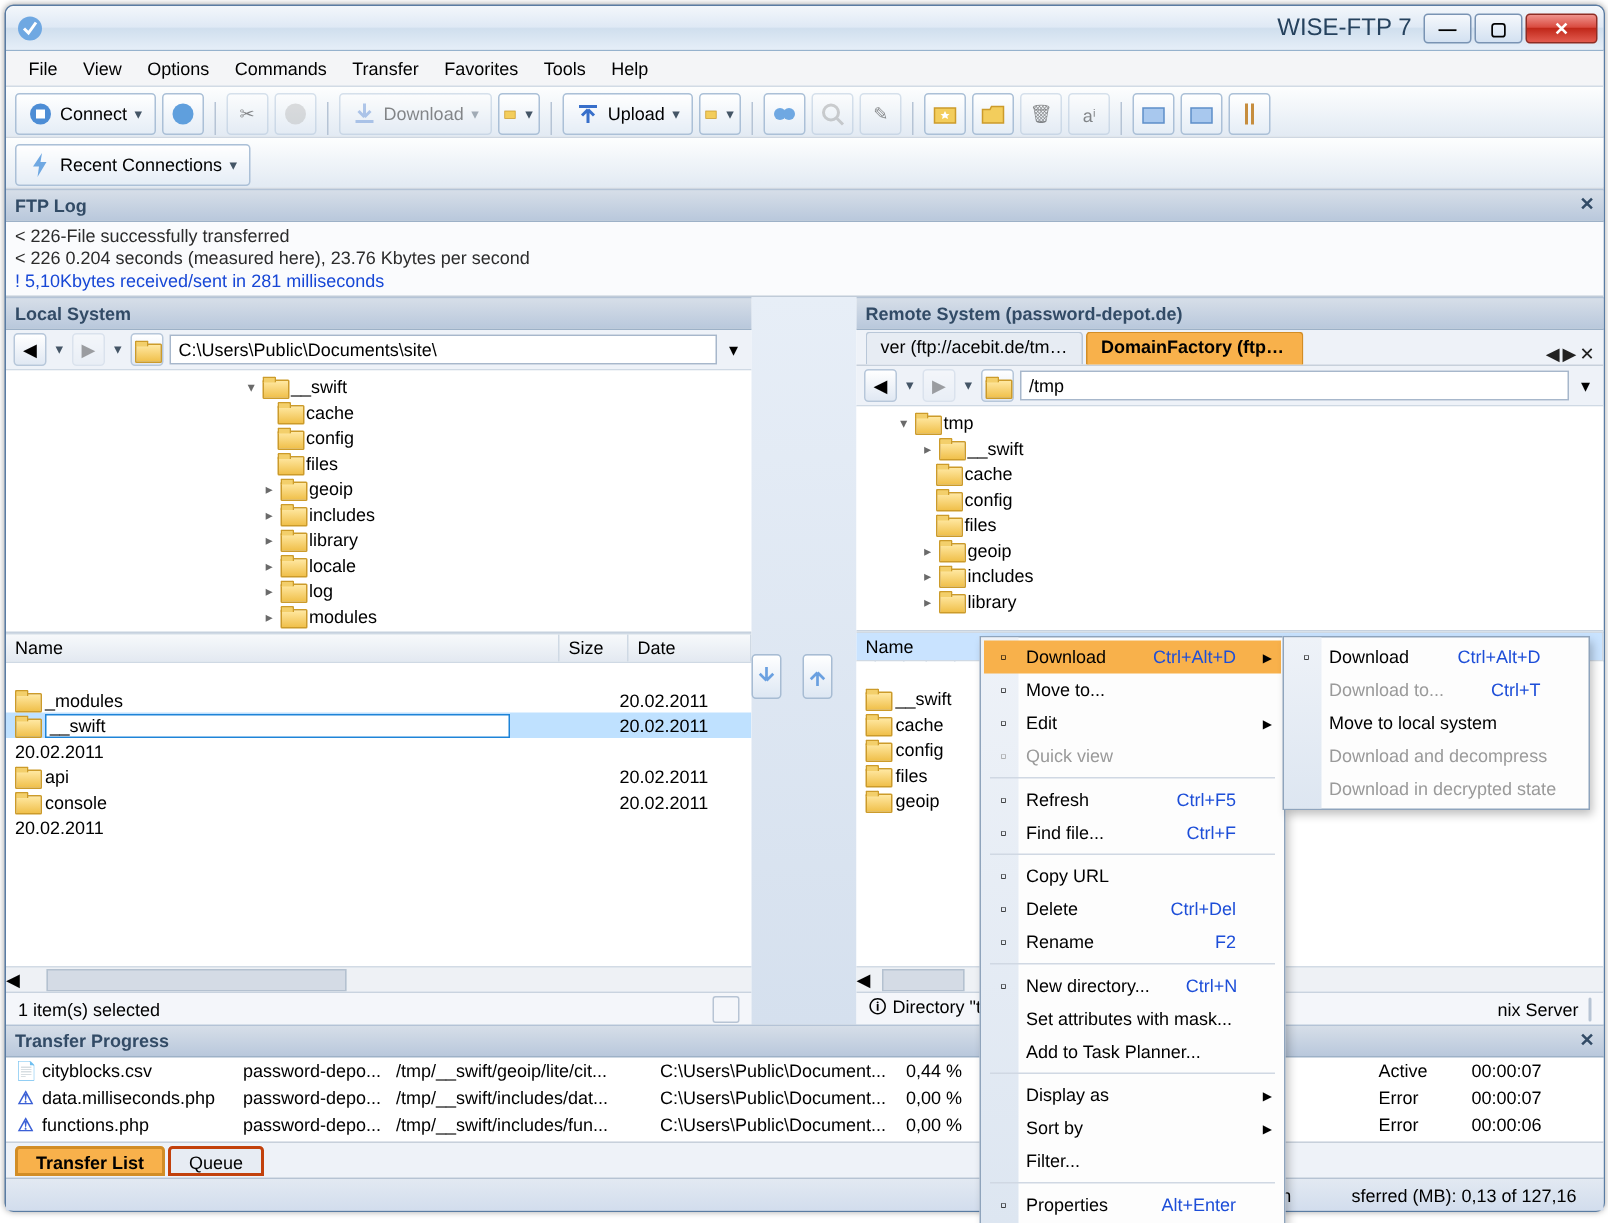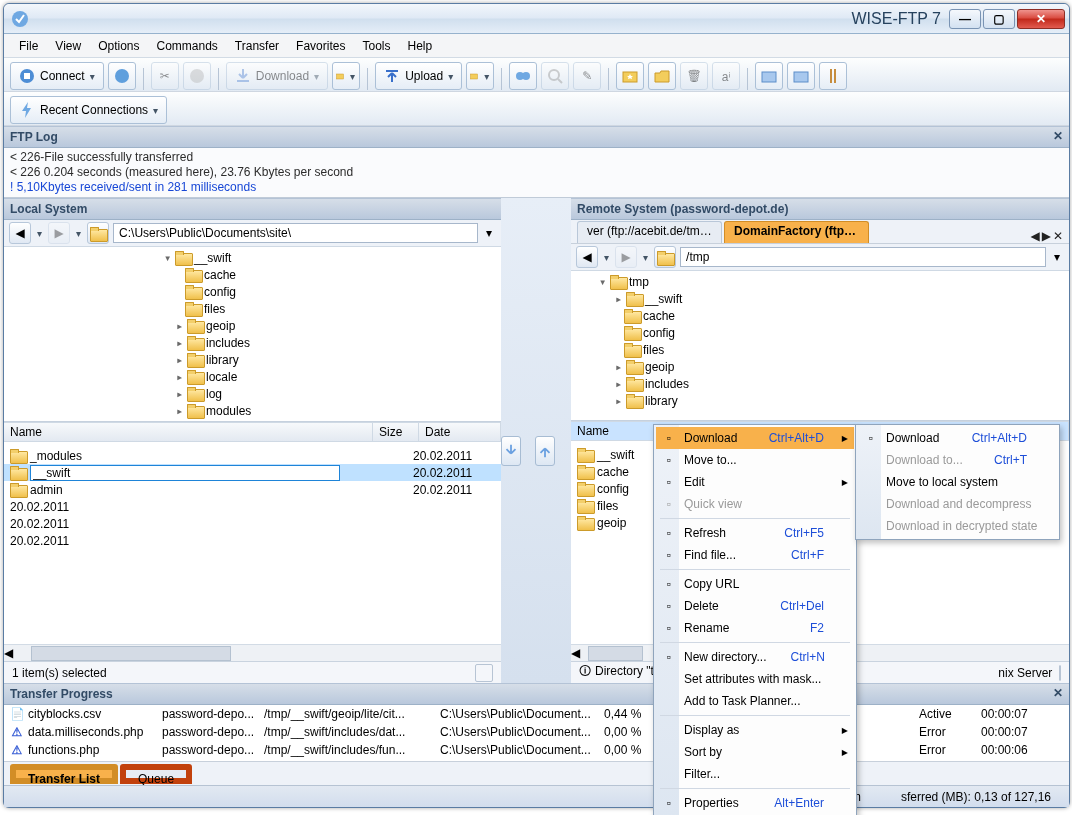--- a/index.html
+++ b/index.html
@@ -56,21 +56,21 @@
 
   
   .tree-area{ flex:0 0 175px; background:#fff; overflow:hidden; border-bottom:1px solid #c6d1de; padding:2px 6px; font-size:12px;}
   .tree-row{ display:flex; align-items:center; height:17px; gap:3px;}
   .tree-row .sp{ display:inline-block;}
   .tw{ color:#6a6a6a; font-family:monospace; width:9px; text-align:center;}
   .sel-box input{ width:310px; border:1px solid #1e84d8; height:16px; padding:0 2px;}
 
   .list-header{ height:20px; display:flex; background:linear-gradient(#f7f9fb,#e3e9f1); border-top:1px solid #cfd9e4; border-bottom:1px solid #cfd9e4;}
   .list-header span{ border-right:1px solid #cfd9e4; padding:2px 6px;}
-  .list-area{ flex:1; min-height:0; background:#fff; overflow:hidden; padding:5px 0;}
+  .list-area{ flex:1; min-height:0; background:#fff; overflow:hidden; padding:16px 0;}
   .list-row{ display:flex; height:17px; padding:0 6px; gap:4px; align-items:center;}
   .list-row.sel{ background:#bfe1ff;}
   .row-name{ flex:1; display:flex; align-items:center; gap:4px;}
   .row-date{ width:82px; }
   .row-size{ width:60px; text-align:right; padding-right:8px;}
 
   .hscroll{ height:17px; background:#eef1f5; display:flex; align-items:center; border-top:1px solid #d2dbe5;}
   .hscroll .thumb{ height:15px; width:200px; margin-left:18px; background:#d4dbe5; border:1px solid #b4c1d0;}
   .statusrow{ height:22px; display:flex; align-items:center; padding:0 8px; border-top:1px solid #c9d3df; background:#f4f6fa; justify-content:space-between;}
   .statusrow .f-icon{ width:18px; height:18px; border:1px solid #b7c4d4; border-radius:2px;}
@@ -94,21 +94,21 @@
 
   
   .tp-header{ height:20px; display:flex; background:linear-gradient(#f7f9fb,#e3e9f1); border-bottom:1px solid #cfd9e4;}
   .tp-header span{ border-right:1px solid #cfd9e4; padding:2px 6px;}
   .tp-row{ display:flex; height:18px; padding:0 6px; gap:4px; align-items:center;}
   .tp-row .ico{ width:14px; text-align:center;}
   .warn-ico{ color:#3b60d6; font-weight:bold;}
 
   
   .bottom-tabs{ height:24px; display:flex; align-items:center; gap:2px; padding:2px 6px; background:#eef2f8; border-top:1px solid #c7d0db;}
-  .b-tab{ height:20px; padding:2px 12px; border:6px solid #c2410c; border-radius:3px 3px 0 0; background:#e7ecf3;text-align:right;}
+  .b-tab{ height:20px; padding:2px 12px; border:2px solid #c2410c; border-radius:3px 3px 0 0; background:#e7ecf3;text-align:right;}
   .b-tab.active{ background:#f8b14b; border-color:#d28d26; font-weight:600;}
   .statusbar{ height:22px; background:linear-gradient(#e2e9f2,#d2dded); border-top:1px solid #b6c3d3; display:flex; align-items:center; justify-content:flex-end; gap:40px; padding:0 18px; font-size:12px;}
 
   
   .folder{ width:16px; height:13px; display:inline-block; position:relative;}
   .folder::before{ content:""; position:absolute; left:0; top:2px; width:16px; height:11px; background:linear-gradient(#ffe8a2,#f0c04b); border:1px solid #cc9b2a; border-radius:1px;}
   .folder::after{ content:""; position:absolute; left:0; top:0; width:7px; height:3px; background:#f3cf6b; border:1px solid #cc9b2a; border-bottom:none; border-radius:1px 1px 0 0;}
 
 </style>
 </head>
@@ -346,30 +346,34 @@
             <span class="row-date">20.02.2011</span>
           </div>
         <div class="list-row sel">
             <span class="row-name">
               <span class="folder"></span>
               <span class="sel-box"><input value="__swift" style=""></span>
             </span>
             <span class="row-date">20.02.2011</span>
           </div>
         <div class="list-row">
-            <span class="row-name">
-              <span class="folder"></span>
-              <span>admin</span>
-            </span>
             <span class="row-date">20.02.2011</span>
           </div>
         <div class="list-row">
+            <span class="row-name">
+              <span class="folder"></span>
+              <span>api</span>
+            </span>
             <span class="row-date">20.02.2011</span>
           </div>
         <div class="list-row">
+            <span class="row-name">
+              <span class="folder"></span>
+              <span>console</span>
+            </span>
             <span class="row-date">20.02.2011</span>
           </div>
         <div class="list-row">
             <span class="row-date">20.02.2011</span>
           </div>
       </div>
       <div class="hscroll">◀<span class="thumb"></span></div>
       <div class="statusrow">
           <span>1 item(s) selected</span>
           <span class="f-icon"></span>

